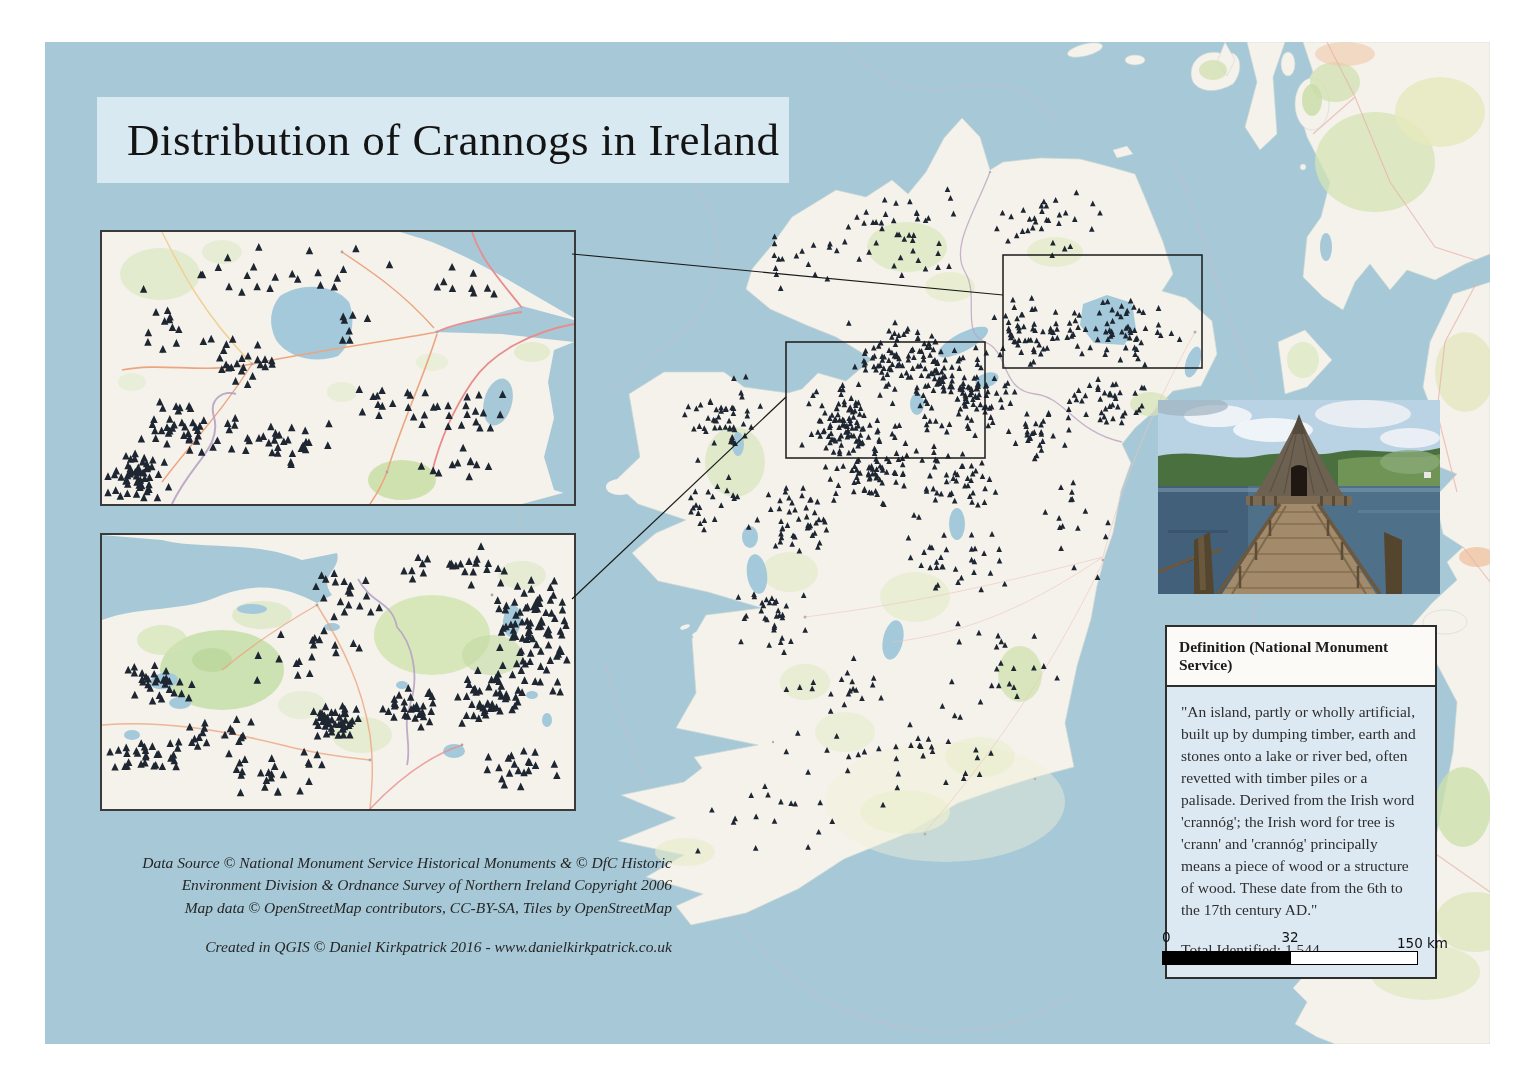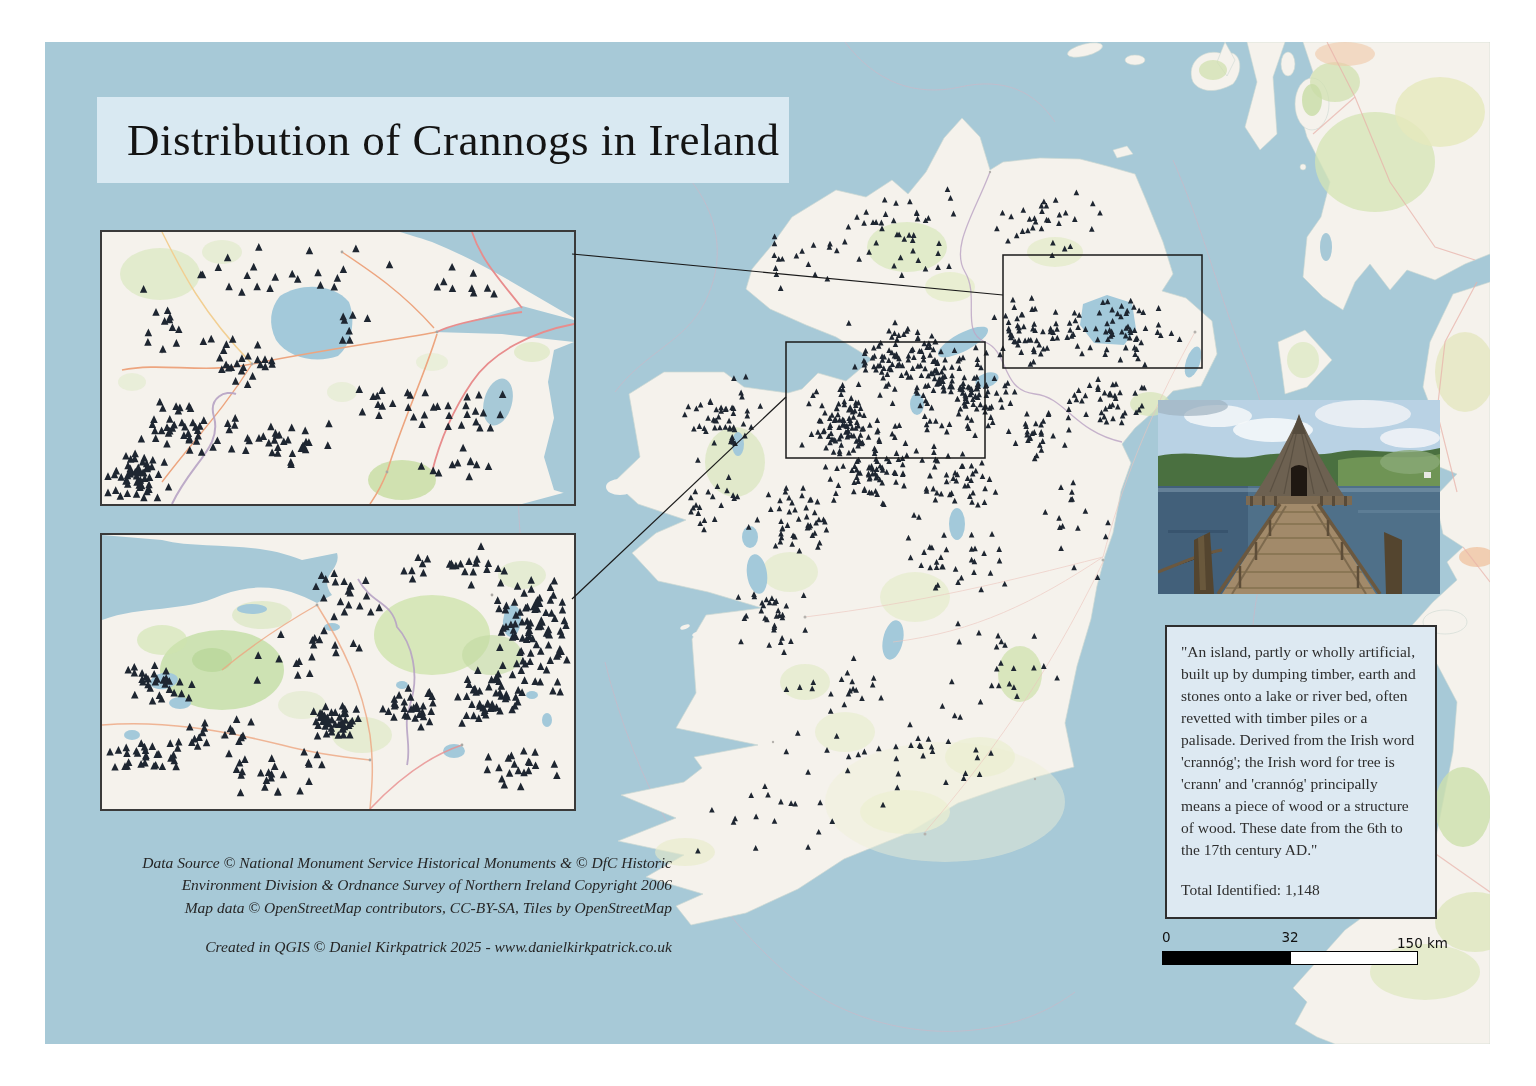--- a/index.html
+++ b/index.html
@@ -310,30 +310,31 @@
         </g>
         <path d="M0,172 C30,160 50,152 64,150" stroke="#6b583f" stroke-width="3"></path>
         <path d="M36,140 L52,132 L56,194 L36,194 Z" fill="#54452f"></path>
         <path d="M226,132 L244,140 L244,194 L228,194 Z" fill="#54452f"></path>
         <path d="M40,138 L46,135 L48,190 L42,190 Z" fill="#6e5c40" opacity="0.8"></path>
       </g>
     </svg>
   </div>
 
   <div class="defbox">
+    <div class="defhead">Definition (National Monument Service)</div>
     <div class="defbody">
       <p>"An island, partly or wholly artificial, built up by dumping timber, earth and stones onto a lake or river bed, often revetted with timber piles or a palisade. Derived from the Irish word 'crannóg'; the Irish word for tree is 'crann' and 'crannóg' principally means a piece of wood or a structure of wood. These date from the 6th to the 17th century AD."</p>
-      <p class="total">Total Identified: 1,148</p>
+      <p class="total">Total Identified: 1,544</p>
     </div>
   </div>
 
   <div class="attribution">
     <p>Data Source © National Monument Service Historical Monuments &amp; © DfC Historic Environment Division &amp; Ordnance Survey of Northern Ireland Copyright 2006
 Map data © OpenStreetMap contributors, CC-BY-SA, Tiles by OpenStreetMap</p>
-    <p>Created in QGIS © Daniel Kirkpatrick 2025 - www.danielkirkpatrick.co.uk</p>
+    <p>Created in QGIS © Daniel Kirkpatrick 2016 - www.danielkirkpatrick.co.uk</p>
   </div>
 
   <div class="scalebar">
     <div class="sb-labels">
       <span class="sb-0">0</span>
       <span class="sb-75">32</span>
       <span class="sb-150">150 km</span>
     </div>
     <div class="sb-bar">
       <div class="sb-seg black"></div>

